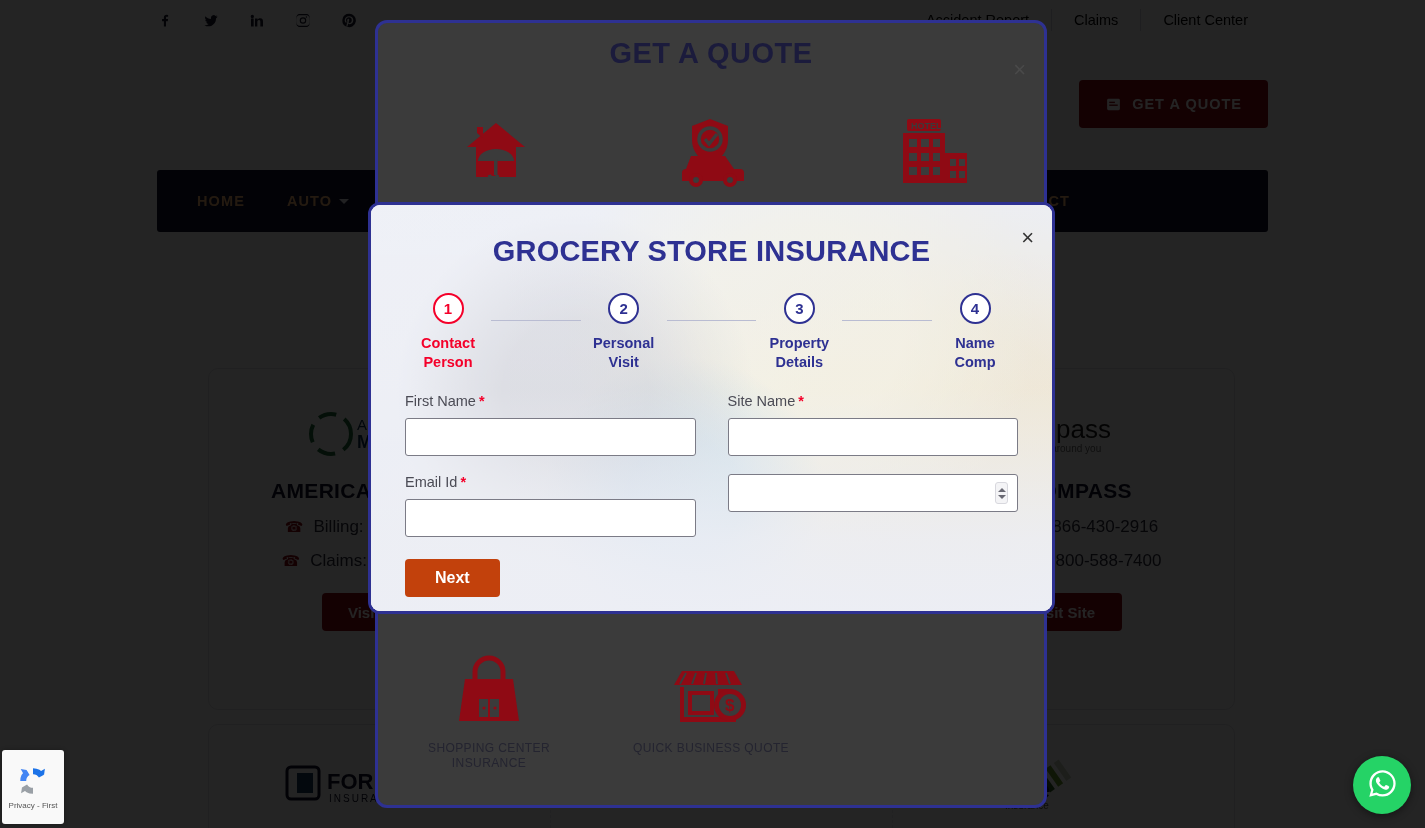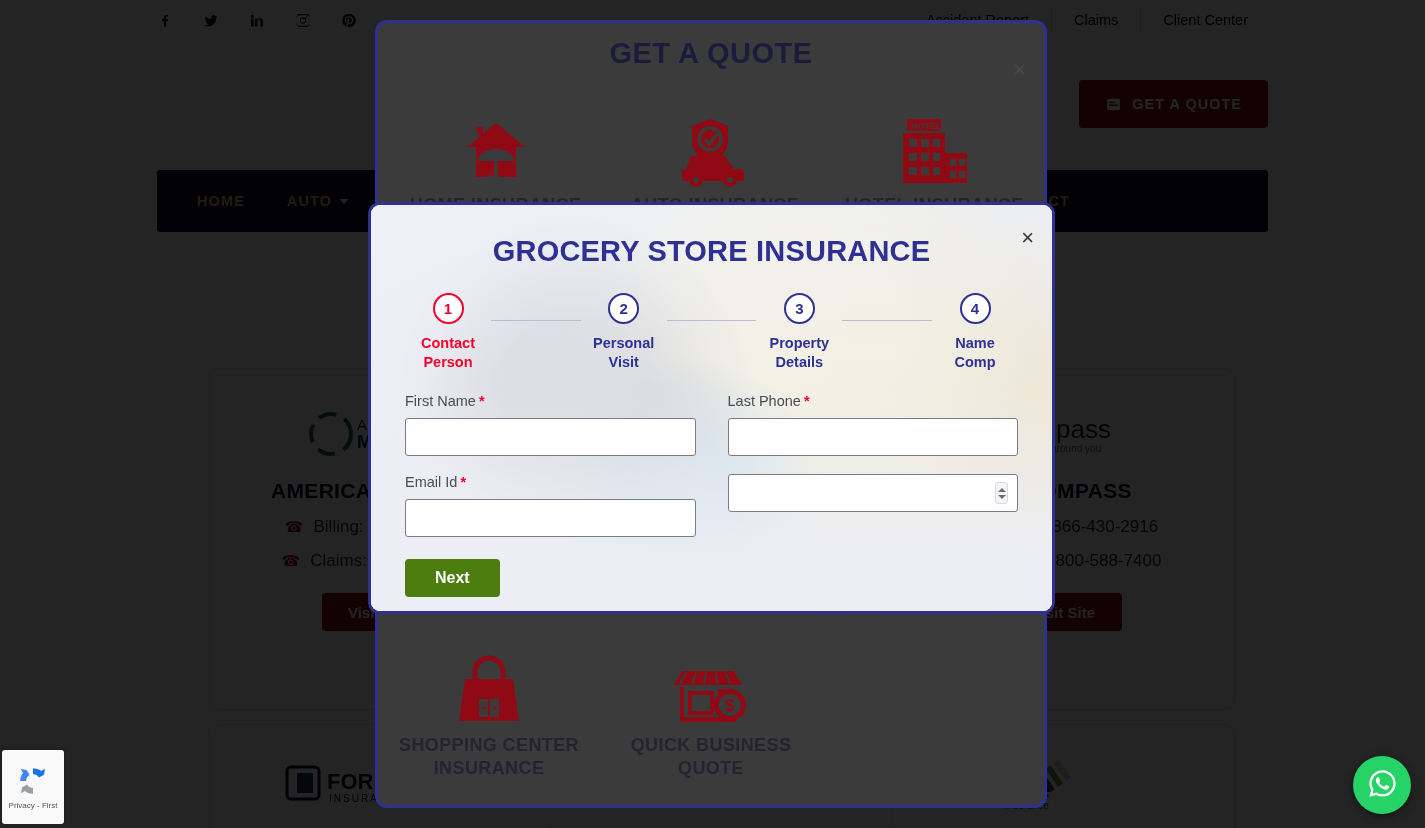--- a/index.html
+++ b/index.html
@@ -157,21 +157,21 @@
   .modal-b-close { top: 220px; color: #333; }
 
   .tile-grid {
     position: absolute; left: 8px; right: 0; top: 88px;
     display: grid; grid-template-columns: repeat(3, 1fr);
   }
   .tile { text-align: center; padding: 0 12px; cursor: pointer; }
   .tile .tic { height: 78px; display: flex; align-items: flex-end; justify-content: center; }
   .tile .tic svg { fill: #8f0a14; }
   .tile .tlabel {
-    margin-top: 5px; font-size: 18px; font-weight: bold;
+    margin-top: 12px; font-size: 12px; font-weight: normal;
     color: #242430; letter-spacing: .4px; line-height: 1.25;
   }
 
   
   .tile-grid-2 {
     position: absolute; left: 0; right: 0; top: 628px;
     display: grid; grid-template-columns: repeat(3, 1fr);
   }
   .tile-grid-2 .tile:first-child { grid-column: 1; }
 
@@ -256,21 +256,21 @@
     border-radius: 3px; background: #f4f4f6; border: 1px solid #d8d8de;
     cursor: pointer;
   }
   .spinner i { width: 0; height: 0; border-left: 4px solid transparent;
                border-right: 4px solid transparent; }
   .spinner .up { border-bottom: 4px solid #6a6a74; }
   .spinner .dn { border-top: 4px solid #6a6a74; }
 
   .next-btn {
     margin-top: 4px;
-    background: #4d7c0f; color: #fff;
+    background: #c2410c; color: #fff;
     border: none; border-radius: 4px;
     height: 38px; padding: 9px 30px;
     font-size: 16px; font-weight: bold;
     cursor: pointer;
     font-family: "Liberation Sans", sans-serif;
   }
 
   
   .whatsapp {
     position: absolute; right: 14px; bottom: 14px;
@@ -605,21 +605,21 @@
     <div class="form-area">
       <div class="frow">
         <div class="fcol">
           <label class="flabel">
             <span>First Name</span><span class="req">*</span>
           </label>
           <input class="finput" type="text" value="" placeholder="" style="">
         </div>
         <div class="fcol">
           <label class="flabel">
-            <span>Last Phone</span><span class="req">*</span>
+            <span>Site Name</span><span class="req">*</span>
           </label>
           <input class="finput" type="text" value="" placeholder="" style="">
         </div>
       </div>
 
       <div class="frow">
         <div class="fcol">
           <label class="flabel">
             <span>Email Id</span><span class="req">*</span>
           </label>

